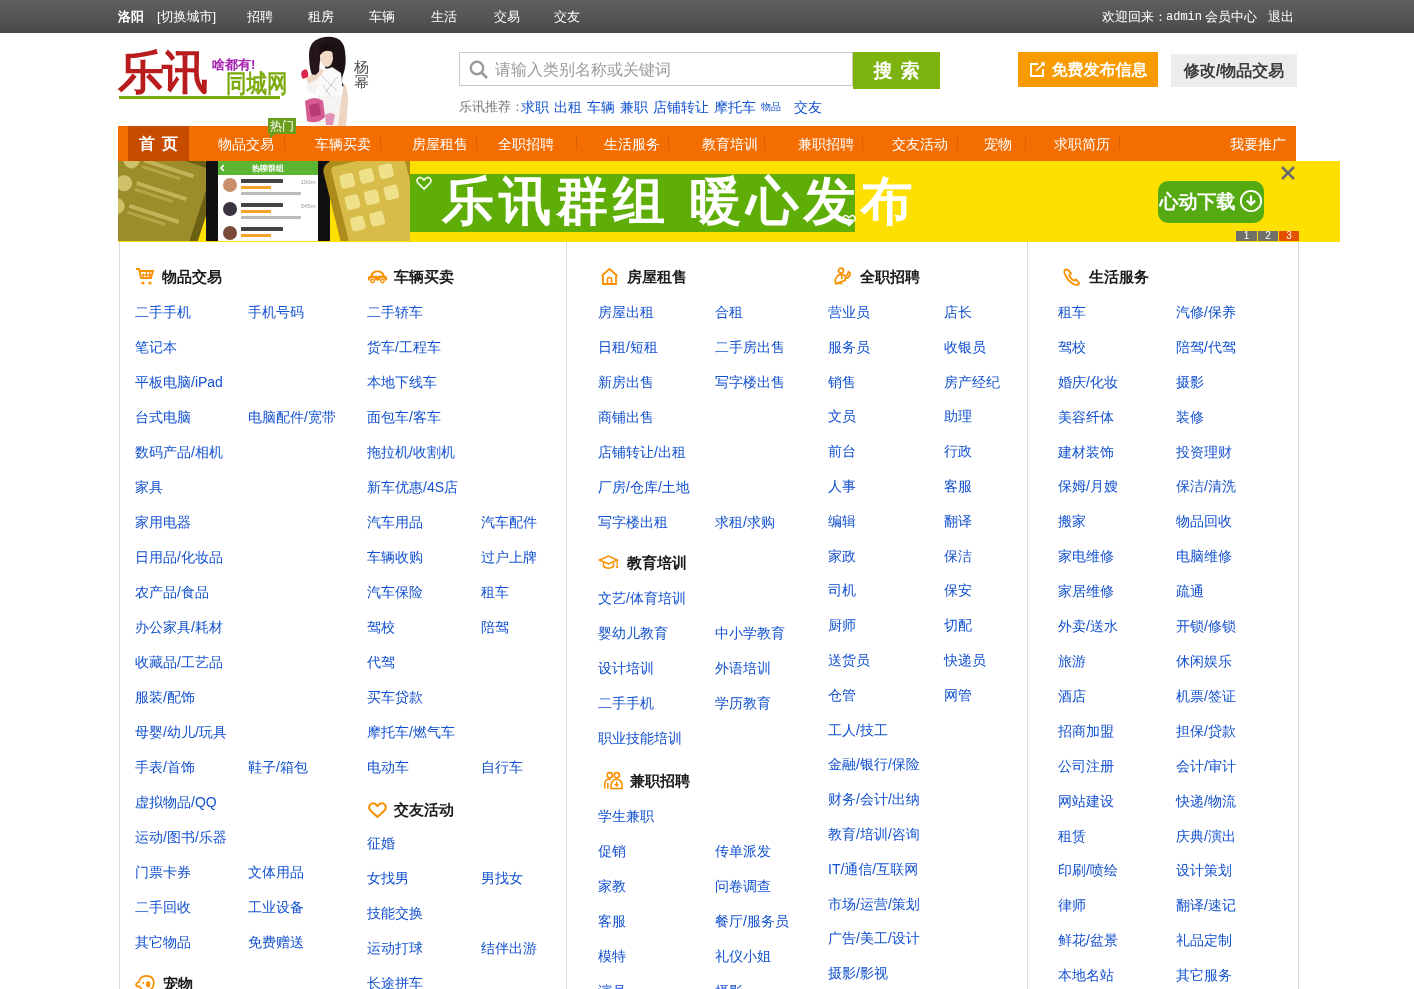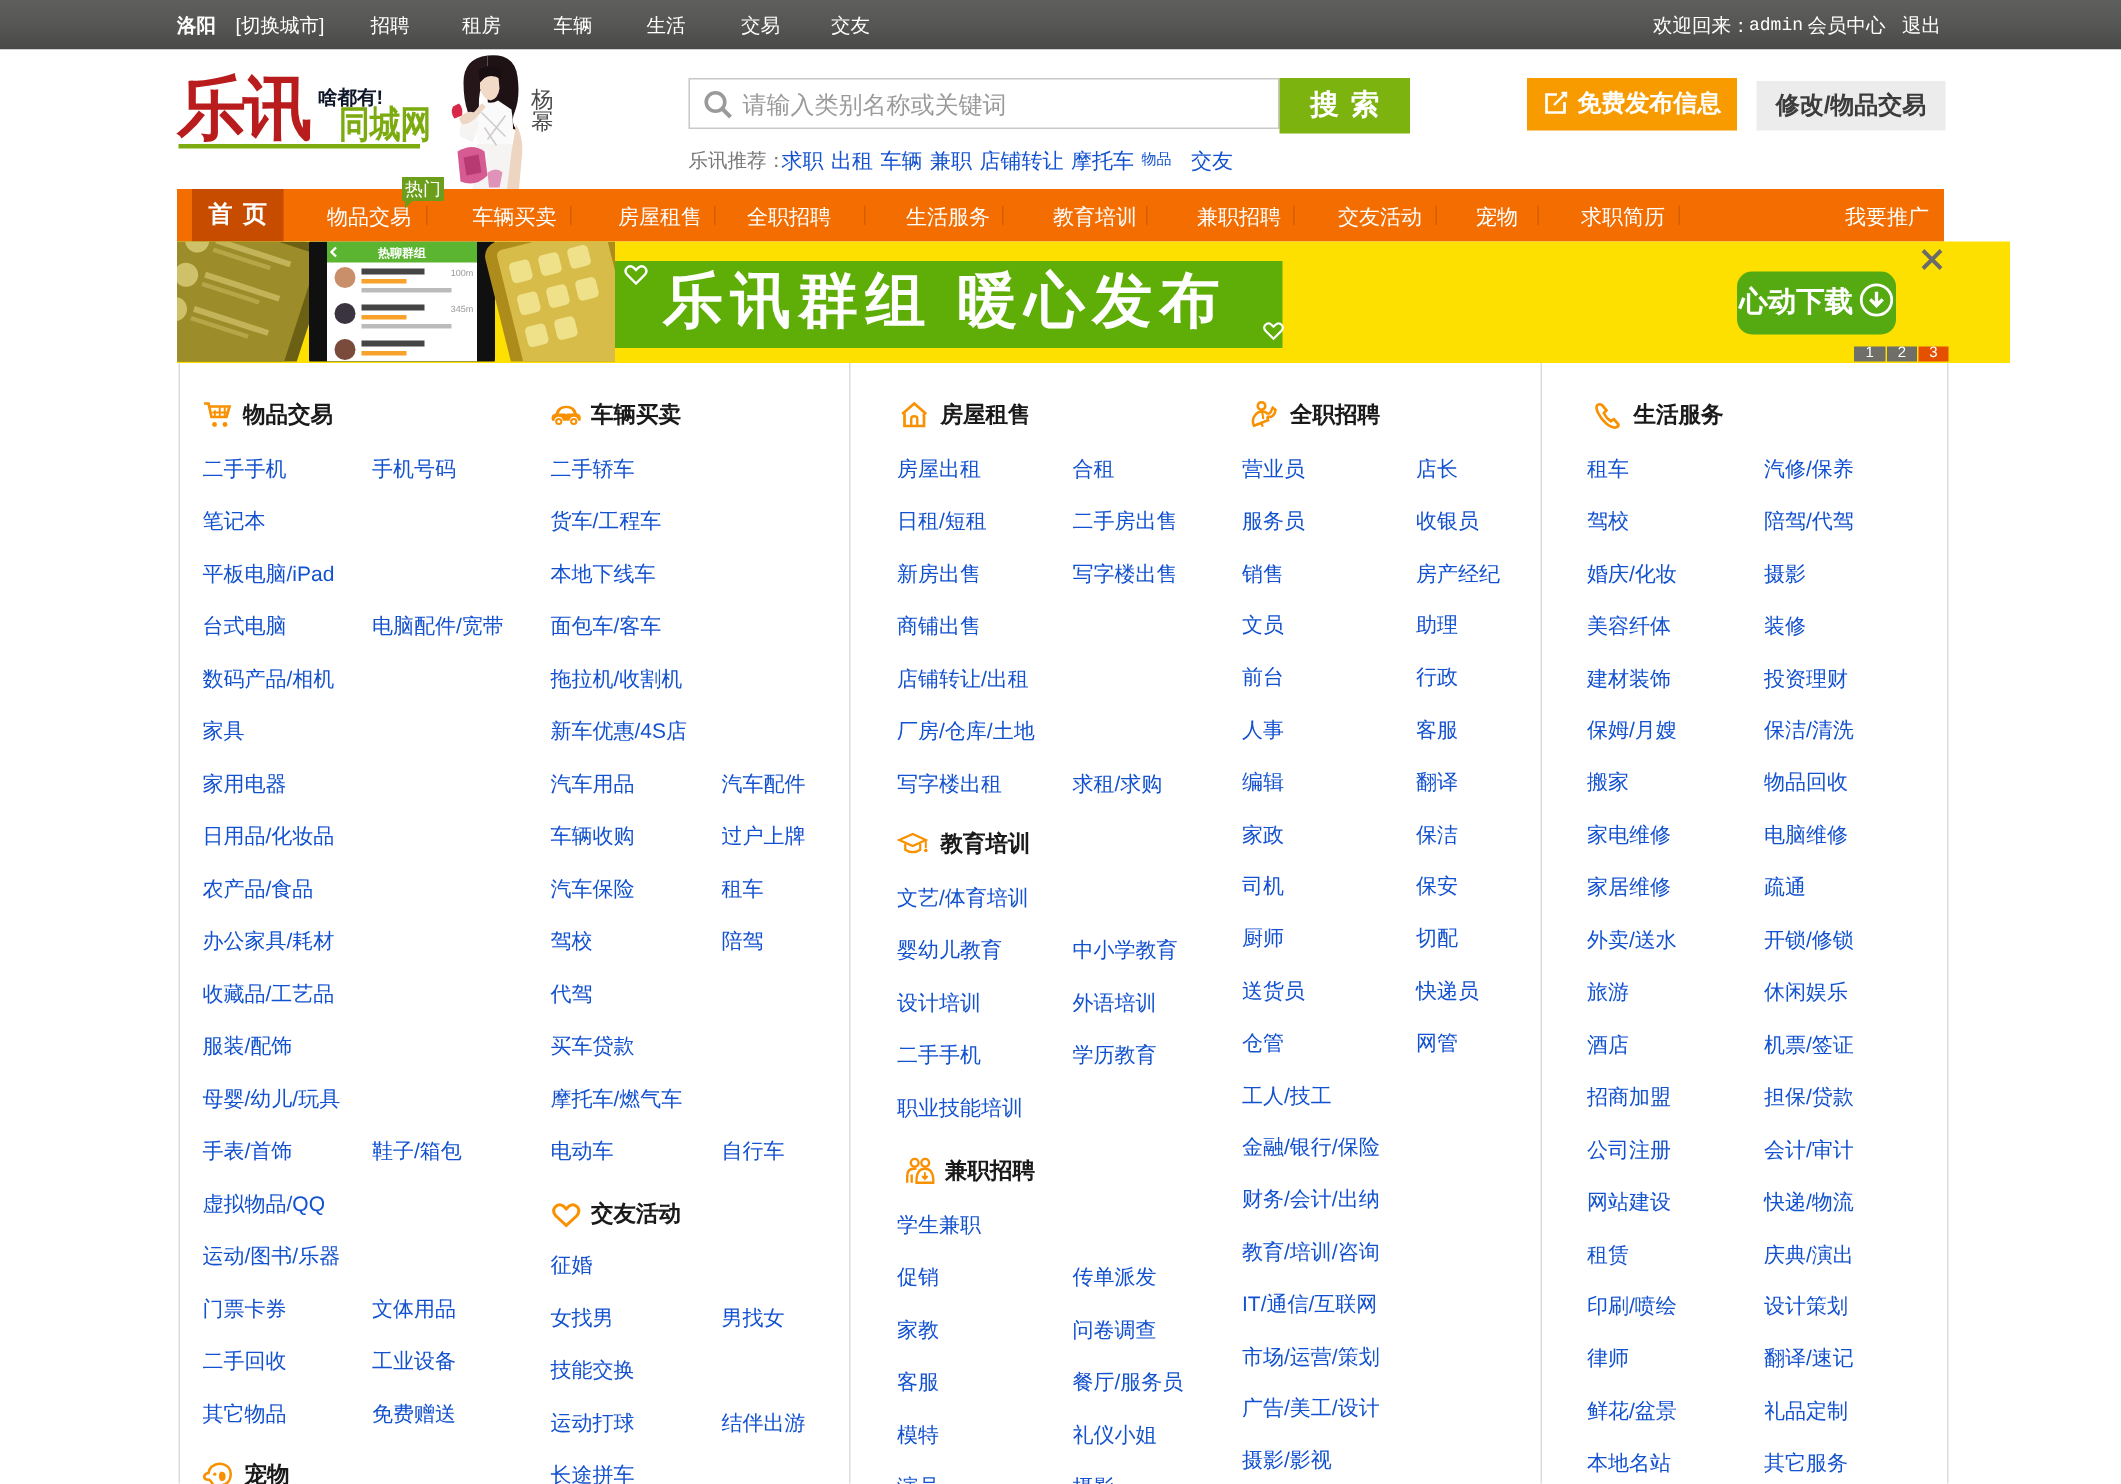--- a/index.html
+++ b/index.html
@@ -32,21 +32,21 @@
 <span style="left:431px">生活</span>
 <span style="left:494px">交易</span>
 <span style="left:554px">交友</span>
 <span style="left:1102px;font-size:13px">欢迎回来：</span>
 <span style="left:1166px;font-family:'Liberation Mono',monospace;font-size:12px;top:10px">admin</span>
 <span style="left:1205px;font-size:13px">会员中心</span>
 <span style="left:1268px;font-size:13px">退出</span>
 </div>
 <div id="header">
 <div class="abs" style="left:118px;top:16px;width:96px;height:46px;color:#b91c1c;font-size:46px;font-weight:bold;line-height:46px;letter-spacing:-2px;white-space:nowrap">乐讯</div>
-<div class="abs" style="left:212px;top:23px;color:#0f172a;font-size:13px;font-weight:bold">啥都有!</div>
+<div class="abs" style="left:212px;top:23px;color:#a21caf;font-size:13px;font-weight:bold">啥都有!</div>
 <div class="abs" style="left:226px;top:37px;color:#7cab10;font-size:25px;font-weight:bold;line-height:26px;transform:scaleX(0.82);transform-origin:0 0;white-space:nowrap">同城网</div>
 <div class="abs" style="left:119px;top:63px;width:161px;height:3px;background:#7cab10"></div>
 <svg class="abs" style="left:285px;top:0px" width="100" height="93" viewBox="0 0 100 93">
 <path d="M40 4 Q24 6 24 22 Q24 34 27 42 Q29 48 26 54 L36 50 Q33 38 35 28 L40 18 Z" fill="#241619"></path>
 <path d="M40 4 Q58 2 60 18 Q62 32 58 42 Q55 49 60 54 L46 49 Q40 44 40 32 Z" fill="#1e1215"></path>
 <path d="M35 17 Q40 12 47 15 L48 26 Q47 33 42 34 Q37 33 35 26 Z" fill="#f2dac8"></path>
 <path d="M34 14 Q41 8 50 14 L49 20 Q43 16 38 19 L35 22 Z" fill="#190e11"></path>
 <path d="M37 34 Q42 37 47 34 L56 40 Q58 52 56 64 L34 64 Q31 50 33 40 Z" fill="#fafafa"></path>
 <path d="M33 40 L24 48 Q20 52 22 58 L30 62 L34 52 Z" fill="#f6f4f3"></path>
 <path d="M17 38 Q15 42 18 46 L23 44 Q24 39 21 36 Z" fill="#d9274a"></path>
@@ -152,21 +152,21 @@
         <rect x="248" y="6" width="14" height="14" rx="3"></rect>
         <rect x="268" y="6" width="14" height="14" rx="3"></rect>
 <rect x="228" y="28" width="14" height="14" rx="3"></rect>
         <rect x="248" y="28" width="14" height="14" rx="3"></rect>
         <rect x="268" y="28" width="14" height="14" rx="3"></rect>
 <rect x="228" y="50" width="14" height="14" rx="3"></rect>
         <rect x="248" y="50" width="14" height="14" rx="3"></rect>
 </g>
 </svg>
 <div class="abs" style="left:292px;top:13px;width:445px;height:58px;background:#5fae08"></div>
-<div class="abs" style="left:324px;top:16px;color:#fff;font-size:40px;font-weight:bold;line-height:48px;white-space:nowrap;letter-spacing:5px">乐讯群组&nbsp;暖心发布</div>
+<div class="abs" style="left:324px;top:16px;color:#fff;font-size:52px;font-weight:bold;line-height:48px;white-space:nowrap;letter-spacing:5px">乐讯群组&nbsp;暖心发布</div>
 <svg class="abs" style="left:297px;top:14px" width="18" height="16" viewBox="0 0 18 16">
       <path d="M9 14 L3 8 Q1 5.5 3 3.5 Q5 1.5 7.5 3.5 L9 5 L10.5 3.5 Q13 1.5 15 3.5 Q17 5.5 15 8 Z" fill="none" stroke="#fff" stroke-width="1.6"></path>
     </svg>
 <svg class="abs" style="left:723px;top:52px" width="16" height="15" viewBox="0 0 18 16">
       <path d="M9 14 L3 8 Q1 5.5 3 3.5 Q5 1.5 7.5 3.5 L9 5 L10.5 3.5 Q13 1.5 15 3.5 Q17 5.5 15 8 Z" fill="none" stroke="#fff" stroke-width="1.6"></path>
     </svg>
 <div class="abs" style="left:1040px;top:20px;width:106px;height:42px;background:#55aa11;border-radius:10px;color:#fff;font-size:19px;font-weight:bold;text-align:center;line-height:42px;white-space:nowrap">心动下载<svg style="vertical-align:-5px;margin-left:3px" width="24" height="24" viewBox="0 0 26 26">
         <circle cx="13" cy="13" r="11" fill="none" stroke="#fff" stroke-width="2"></circle>
         <path d="M13 7 V16.5 M8.5 12.5 L13 17 L17.5 12.5" stroke="#fff" stroke-width="2.4" fill="none"></path>
       </svg></div>

